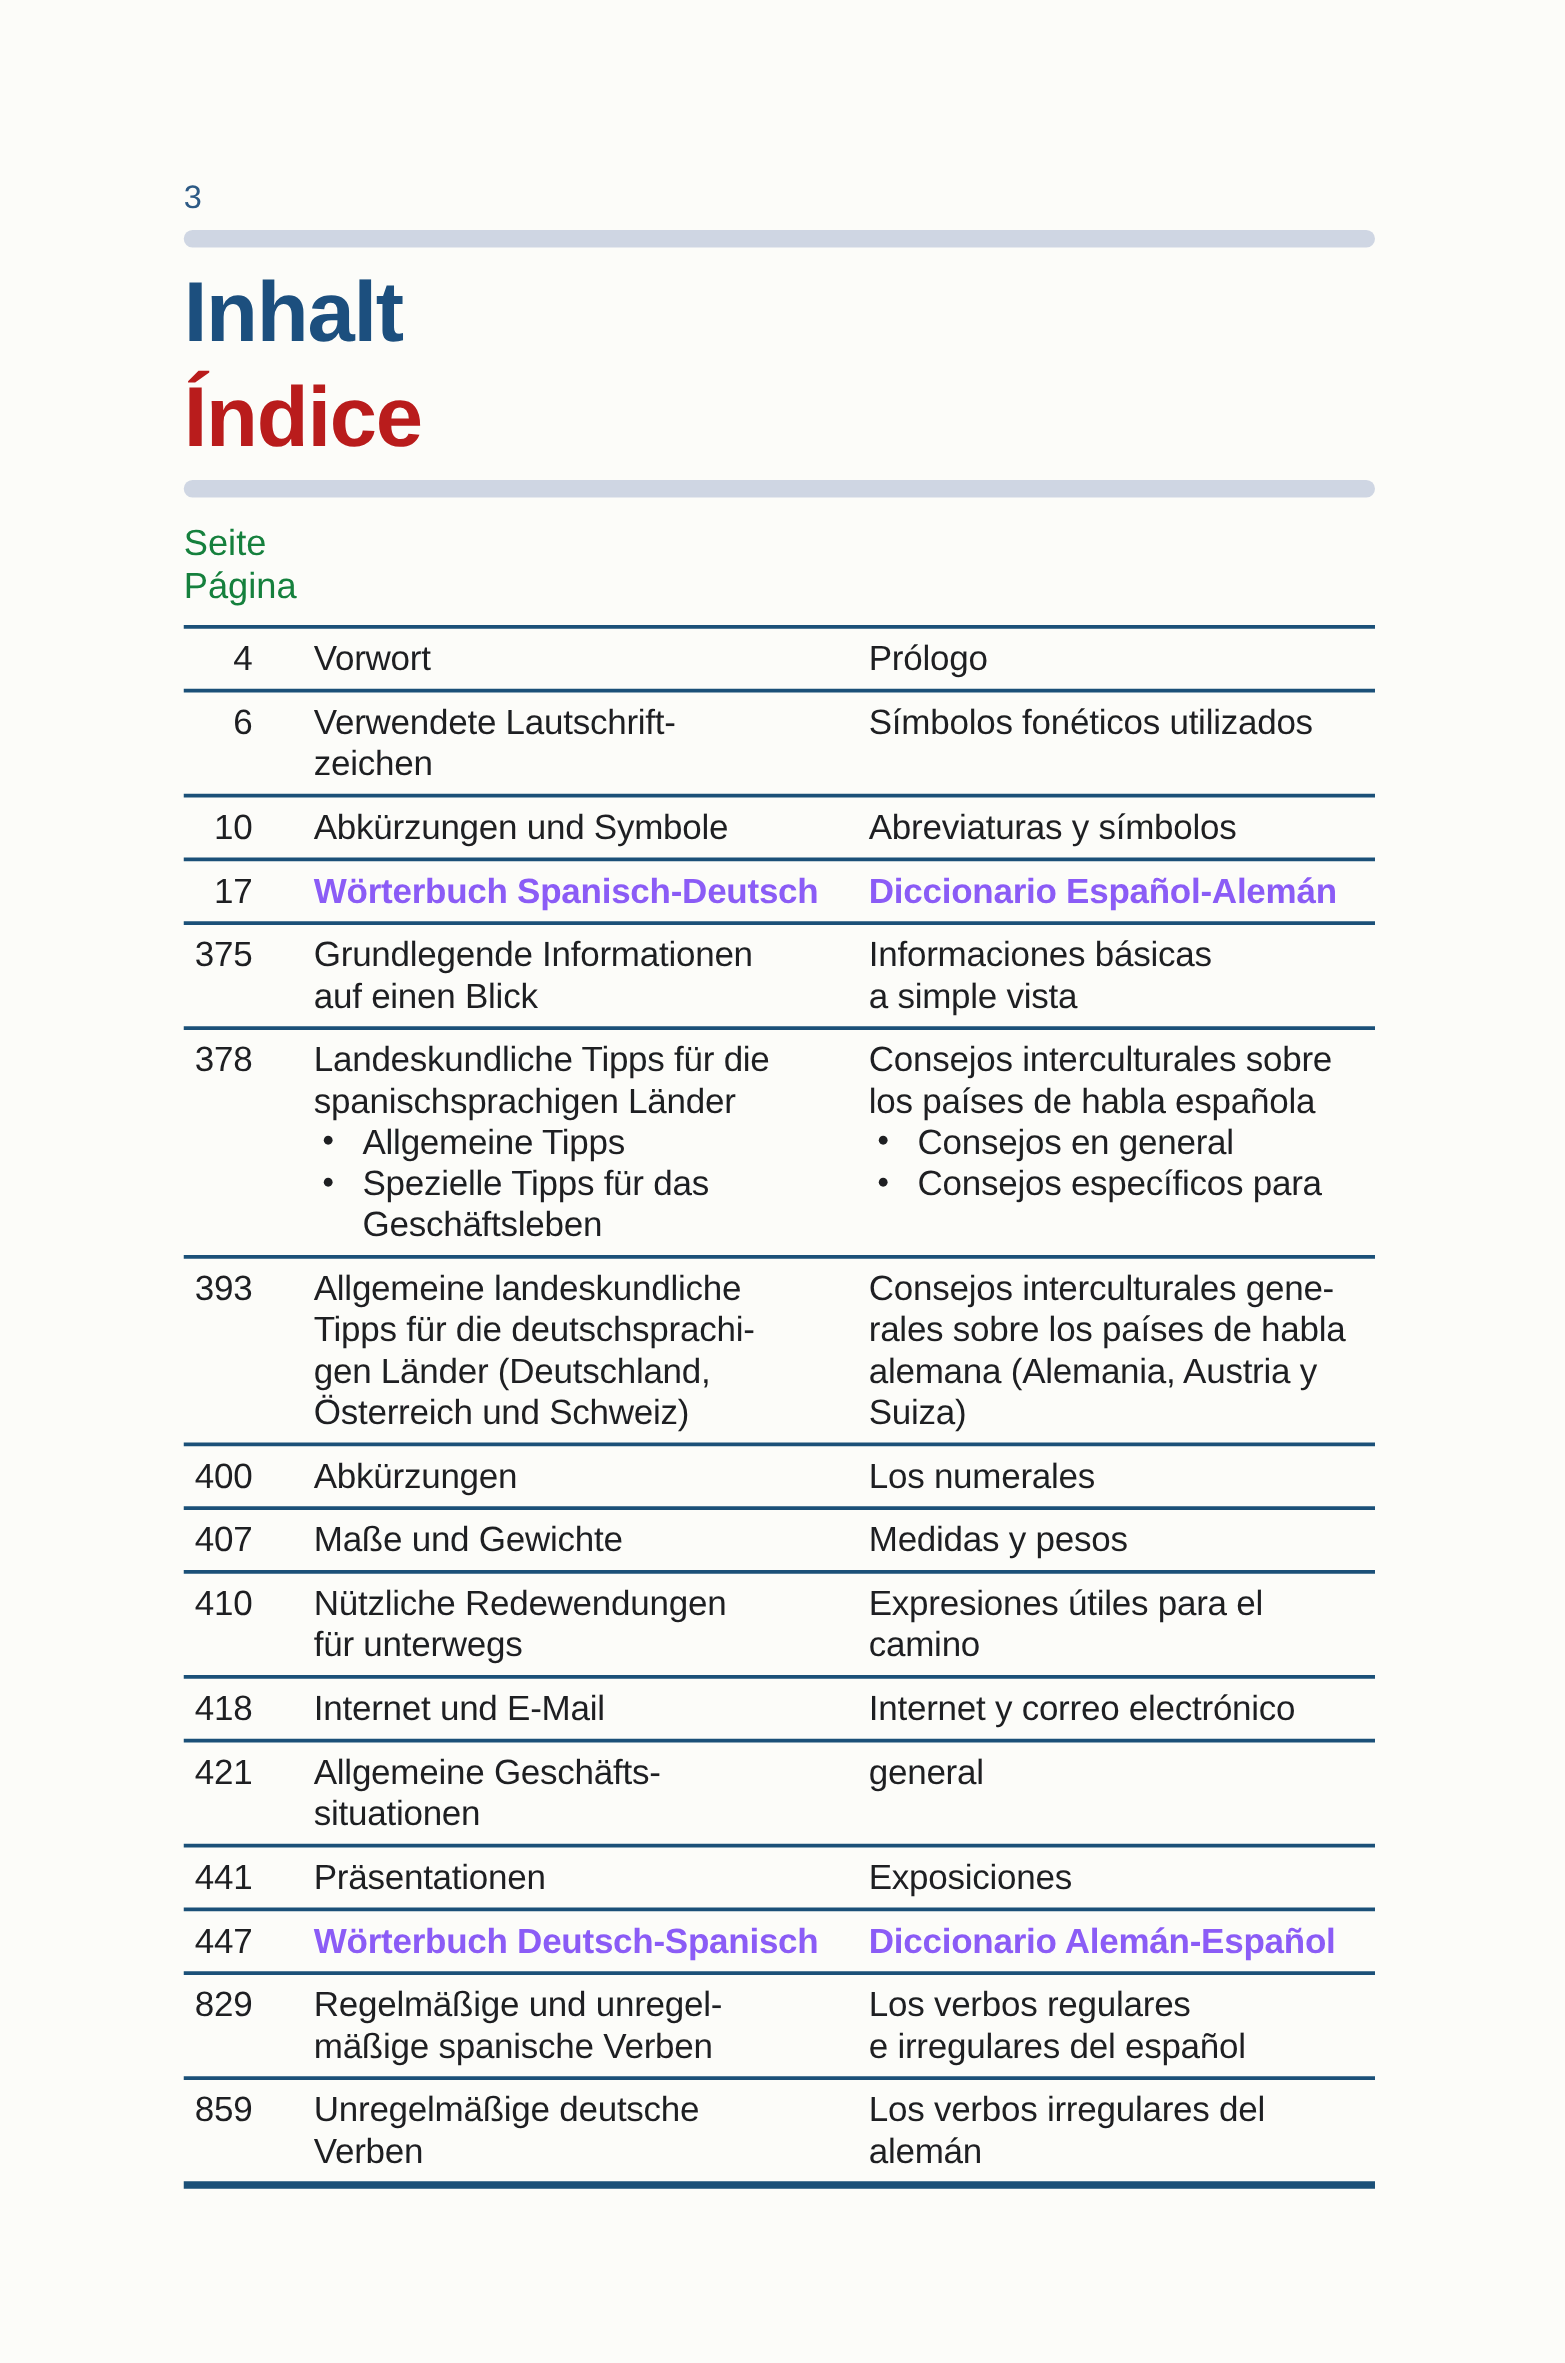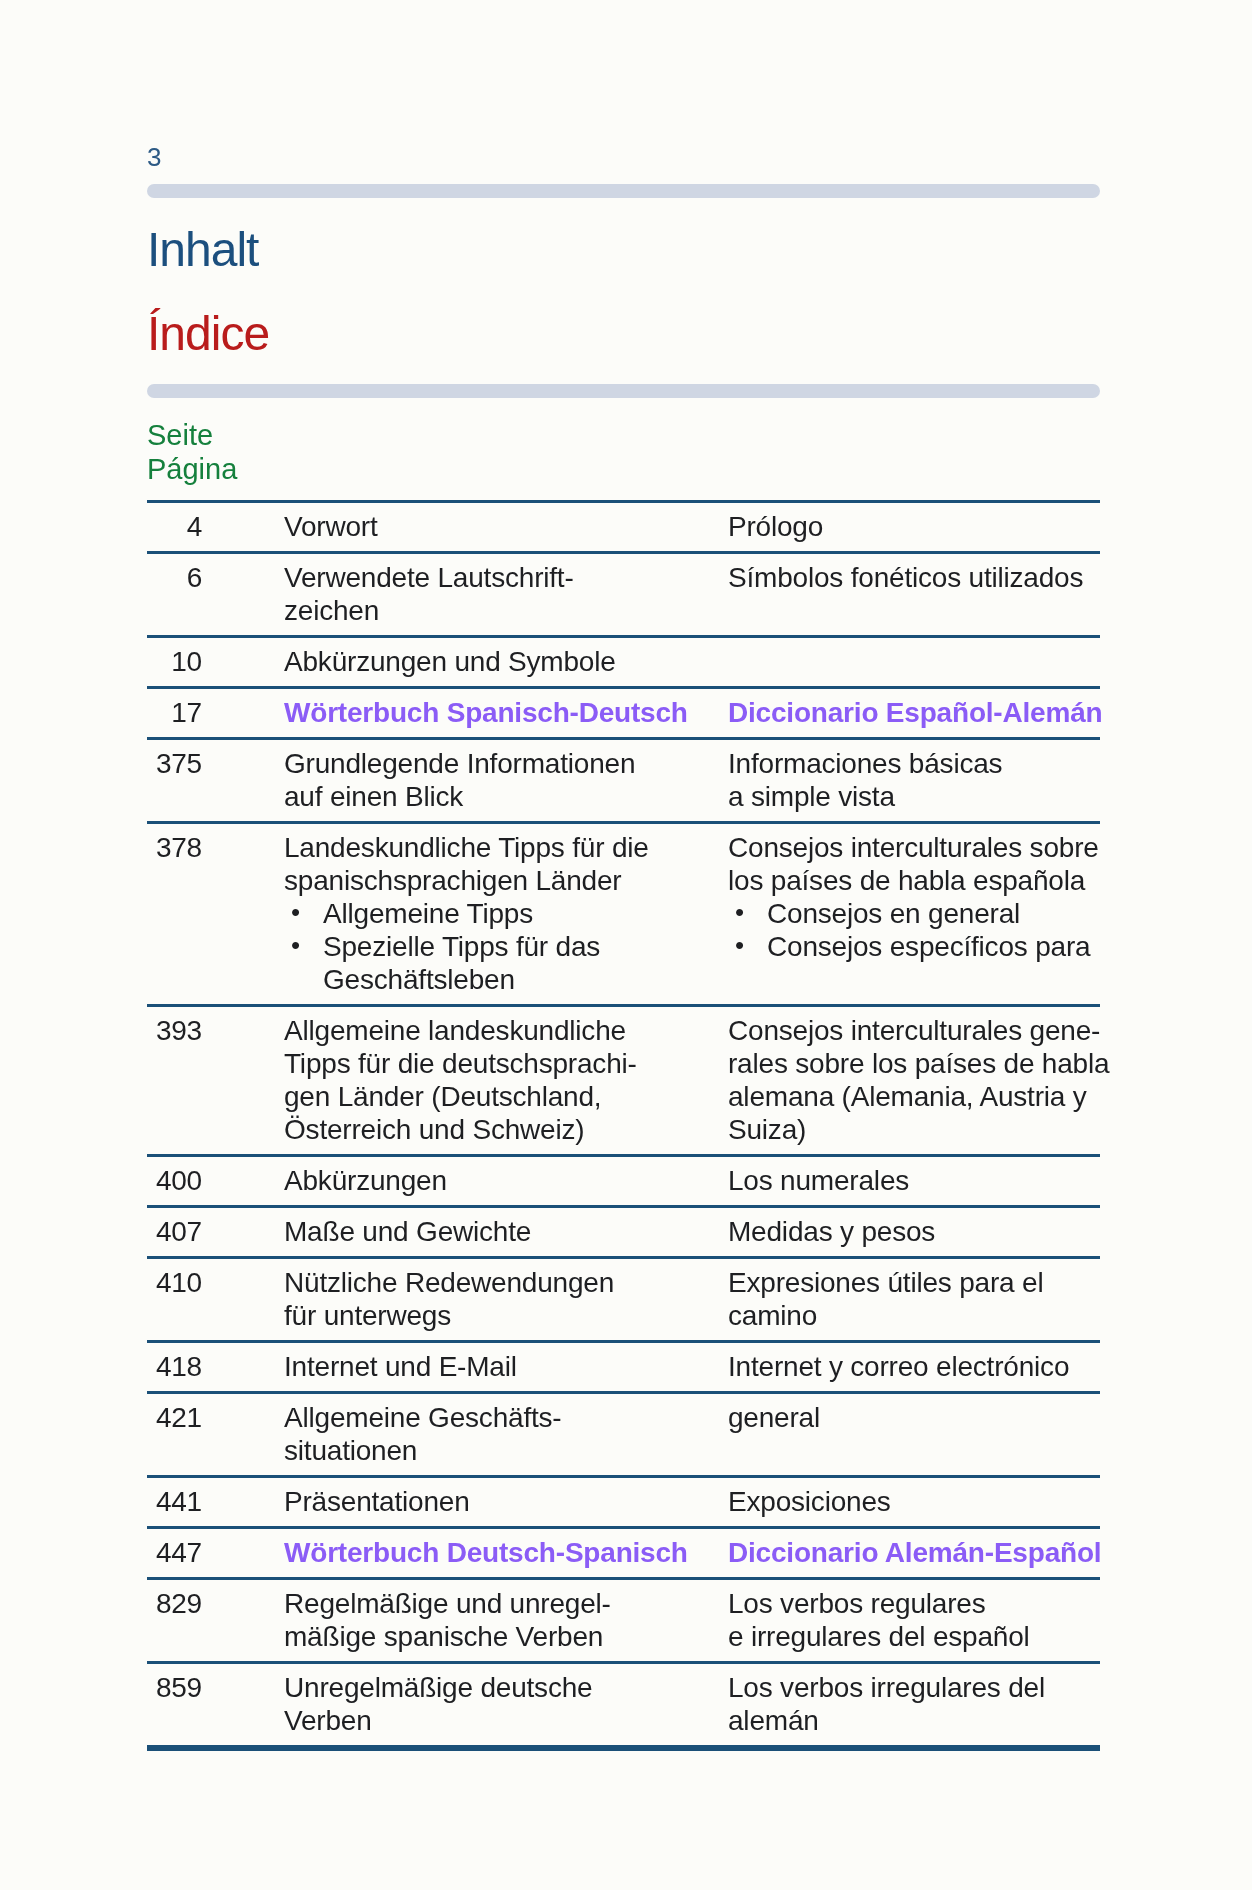--- a/index.html
+++ b/index.html
@@ -16,21 +16,21 @@
   .pagenum{
     font-size:26px;line-height:28px;color:#2d5a85;
   }
   .bar{
     height:14px;border-radius:8px;background:#cfd6e3;
   }
   .bar.top{margin-top:13px;}
   .bar.mid{margin-top:8px;}
   .titles{margin-top:10px;}
   .title{
-    font-size:48px;line-height:84px;font-weight:400;letter-spacing:-1px;
+    font-size:68px;line-height:84px;font-weight:700;letter-spacing:-1px;
   }
   .title.de{color:#1c4f7e;}
   .title.es{color:#b91c1c;}
   .colheads{margin-top:20px;margin-bottom:14px;}
   .colheads div{
     font-size:29px;line-height:34px;color:#15803d;
   }
   .toc{
     border-top:3px solid #1b5078;
   }
@@ -42,21 +42,21 @@
     font-size:28px;line-height:33px;letter-spacing:-0.2px;
   }
   .row:last-child{border-bottom-width:6px;}
   .cell{white-space:nowrap;}
   .cell.num{text-align:right;}
   .cell.de{padding-left:49px;}
   .row.bold .cell.de .line span,
   .row.bold .cell.es .line span{
     font-weight:bold;color:#8b5cf6;
   }
-  .line{position:relative;margin-left:33px;}
+  .line{position:relative;}
   .line.bullet{padding-left:39px;}
   .line.cont{padding-left:39px;}
   .line .marker{
     position:absolute;left:7px;top:-1px;font-size:26px;color:#1e1f22;
   }
 </style>
 </head>
 <body>
 
 <div class="page">
@@ -89,20 +89,23 @@
         </div>
         <div class="cell es">
           <div class="line"><span>Símbolos fonéticos utilizados</span></div>
         </div>
       </div>
       <div class="row">
         <div class="cell num">10</div>
         <div class="cell de">
           <div class="line"><span>Abkürzungen und Symbole</span></div>
         </div>
+        <div class="cell es">
+          <div class="line"><span>Abreviaturas y símbolos</span></div>
+        </div>
       </div>
       <div class="row bold">
         <div class="cell num">17</div>
         <div class="cell de">
           <div class="line"><span>Wörterbuch Spanisch-Deutsch</span></div>
         </div>
         <div class="cell es">
           <div class="line"><span>Diccionario Español-Alemán</span></div>
         </div>
       </div>

